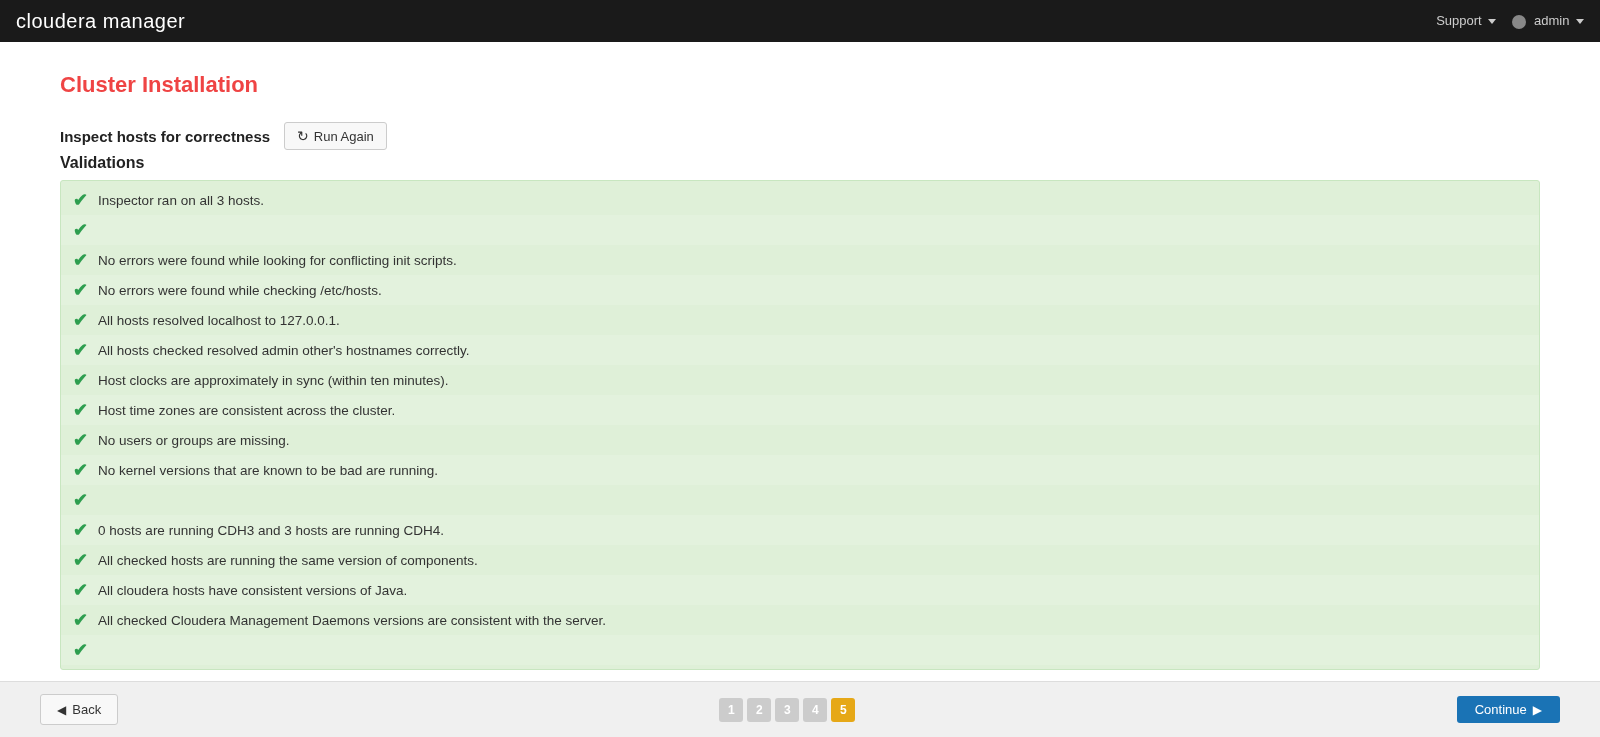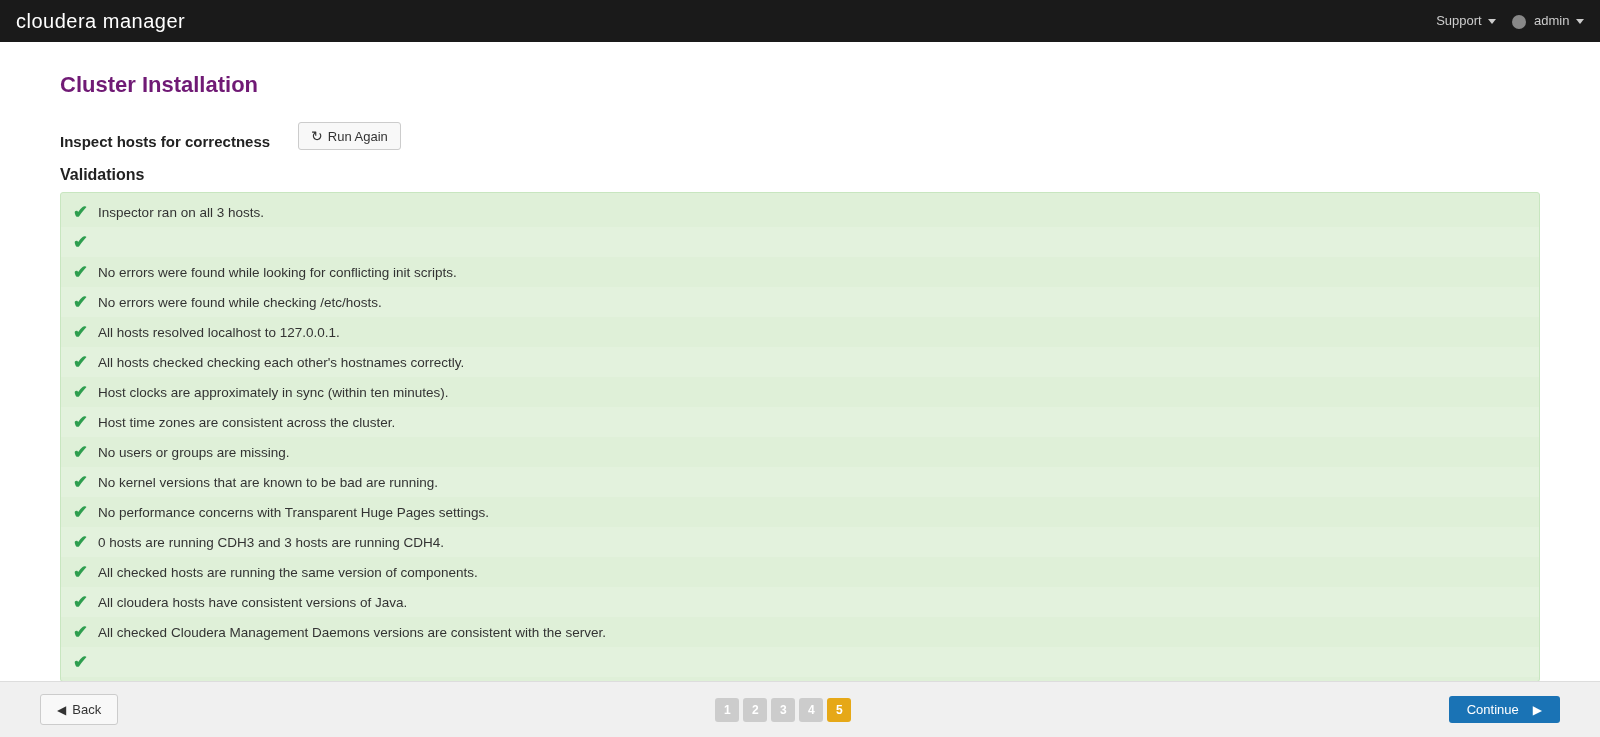--- a/index.html
+++ b/index.html
@@ -56,29 +56,29 @@
     .main-content {
       flex: 1;
       overflow-y: auto;
       background: #fff;
       padding: 30px 60px 20px 60px;
     }
 
     .page-title {
       font-size: 22px;
       font-weight: bold;
-      color: #701a75;
+      color: #ef4444;
       margin-bottom: 24px;
     }
 
     .section-header {
       display: flex;
-      align-items: flex-end;
-      gap: 28px;
-      margin-bottom: 16px;
+      align-items: center;
+      gap: 14px;
+      margin-bottom: 4px;
     }
 
     .section-label {
       font-size: 15px;
       font-weight: bold;
       color: #222;
     }
 
     .run-again-btn {
       padding: 5px 12px;
@@ -186,21 +186,21 @@
     .continue-btn {
       padding: 6px 18px;
       border: none;
       background: #1a73b5;
       border-radius: 3px;
       cursor: pointer;
       font-size: 13px;
       color: #fff;
       display: flex;
       align-items: center;
-      gap: 14px;
+      gap: 6px;
     }
 
     .btn-arrow {
       font-size: 12px;
     }
   </style>
 </head>
 <body>
 
 <nav class="navbar">
@@ -246,41 +246,40 @@
       <div class="validation-item">
         <span class="check-icon">✔</span>
         <span>No errors were found while checking /etc/hosts.</span>
       </div>
       <div class="validation-item">
         <span class="check-icon">✔</span>
         <span>All hosts resolved localhost to 127.0.0.1.</span>
       </div>
       <div class="validation-item">
         <span class="check-icon">✔</span>
-        <span>All hosts checked checking each other's hostnames correctly.</span>
+        <span>All hosts checked resolved admin other's hostnames correctly.</span>
       </div>
       <div class="validation-item">
         <span class="check-icon">✔</span>
         <span>Host clocks are approximately in sync (within ten minutes).</span>
       </div>
       <div class="validation-item">
         <span class="check-icon">✔</span>
         <span>Host time zones are consistent across the cluster.</span>
       </div>
       <div class="validation-item">
         <span class="check-icon">✔</span>
         <span>No users or groups are missing.</span>
       </div>
       <div class="validation-item">
         <span class="check-icon">✔</span>
         <span>No kernel versions that are known to be bad are running.</span>
       </div>
       <div class="validation-item">
         <span class="check-icon">✔</span>
-        <span>No performance concerns with Transparent Huge Pages settings.</span>
       </div>
       <div class="validation-item">
         <span class="check-icon">✔</span>
         <span>0 hosts are running CDH3 and 3 hosts are running CDH4.</span>
       </div>
       <div class="validation-item">
         <span class="check-icon">✔</span>
         <span>All checked hosts are running the same version of components.</span>
       </div>
       <div class="validation-item">

